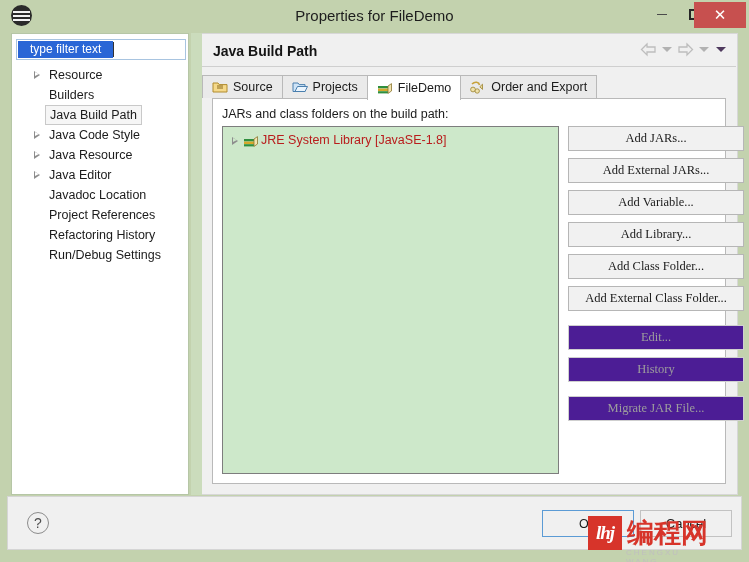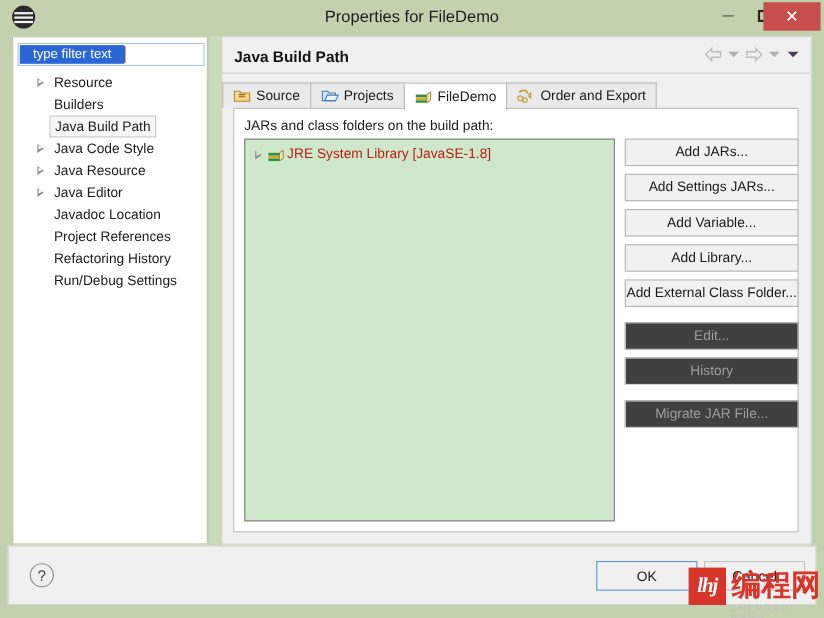--- a/index.html
+++ b/index.html
@@ -243,32 +243,32 @@
   }
   .jar-row .lib-ico { position: absolute; left: 20px; top: 3px; width: 16px; height: 14px; }
 
   
   .btn-col {
     position: absolute; left: 355px; top: 27px;
     width: 150px;
   }
   .dlg-btn {
     display: block;
-    width: 158px; height: 25px;
-    font-family: Liberation Sans, sans-serif;
+    width: 176px; height: 25px;
+    font-family: Liberation Serif, serif;
     font-size: 12.5px;
     color: #1a1a1a;
     background: #f1f1f1;
     border: 1px solid #b6b6b6;
     text-align: center;
     line-height: 23px;
     margin-bottom: 7px;
     white-space: nowrap;
   }
-  .dlg-btn.disabled { color: #9d9d9d; background: #404040; border-color: #cfcfcf; }
+  .dlg-btn.disabled { color: #9d9d9d; background: #4c1d95; border-color: #cfcfcf; }
   .gap-top { margin-top: 14px; }
   .gap-top2 { margin-top: 14px; }
 
   
   .footer {
     position: absolute; left: 7px; top: 496px;
     width: 735px; height: 54px;
     background: #f0f0f0;
     border: 1px solid #d5d5d5;
   }
@@ -295,21 +295,21 @@
     width: 92px; height: 27px;
     background: #f0f0f0;
     border: 1px solid #c2c2c2;
     font-size: 13px; color: #1a1a1a;
     display: flex; align-items: center; justify-content: center;
     font-family: "Liberation Sans", sans-serif;
   }
 
   
   .watermark {
-    position: absolute; left: 626px; top: 516px;
+    position: absolute; left: 588px; top: 516px;
     display: flex; align-items: center; gap: 5px;
     z-index: 40;
   }
   .wm-logo {
     width: 34px; height: 34px;
     background: #d7342a;
     display: flex; align-items: center; justify-content: center;
     color: #fff;
     font-size: 19px;
     font-style: italic;
@@ -484,23 +484,24 @@
                 <rect x="1" y="10.2" width="10" height="2.2" fill="#2f8f3e"></rect>
                 <path d="M11 5 L14.5 2.6 L14.5 10 L11 12.4 Z" fill="#f3e4b0" stroke="#8a7630" stroke-width="0.8"></path>
               </svg>
             </span>
             <span>JRE System Library [JavaSE-1.8]</span>
           </div>
         </div>
 
         <div class="btn-col">
           <button class="dlg-btn">Add JARs...</button>
-          <button class="dlg-btn">Add Settings JARs...</button>
+          <button class="dlg-btn">Add External JARs...</button>
           <button class="dlg-btn">Add Variable...</button>
           <button class="dlg-btn">Add Library...</button>
+          <button class="dlg-btn">Add Class Folder...</button>
           <button class="dlg-btn">Add External Class Folder...</button>
           <button class="dlg-btn disabled gap-top">Edit...</button>
           <button class="dlg-btn disabled">History</button>
           <button class="dlg-btn disabled gap-top2">Migrate JAR File...</button>
         </div>
       </div>
 
     </div>
   </div>
 

